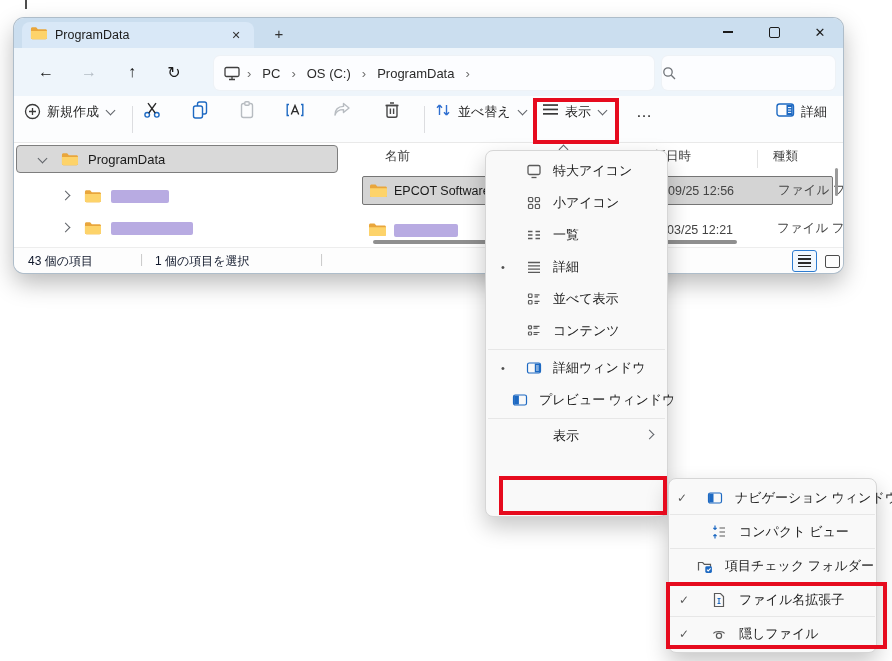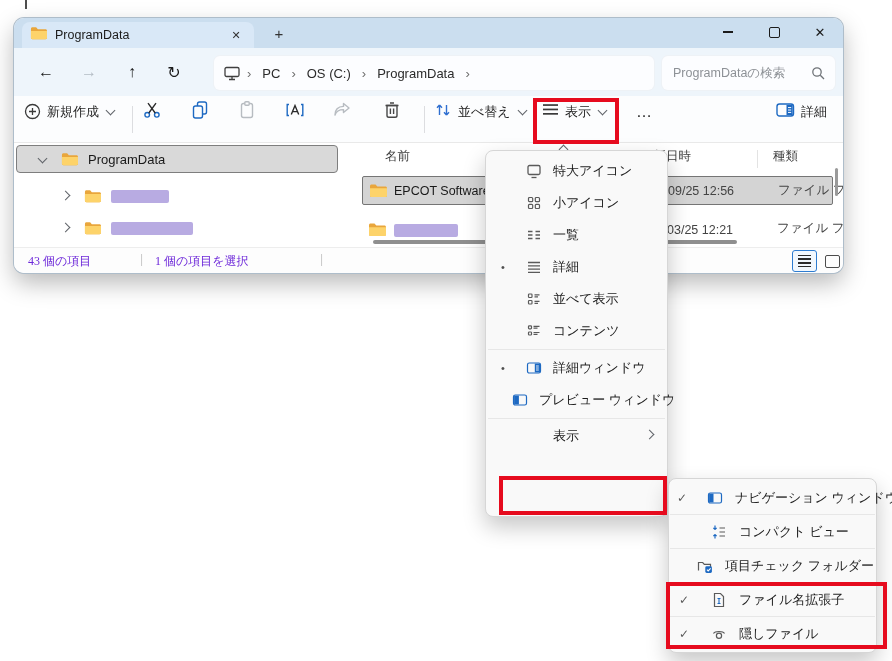--- a/index.html
+++ b/index.html
@@ -57,21 +57,21 @@
   .frow{position:absolute;left:4px;width:471px;height:29px;display:flex;align-items:center;box-sizing:border-box;border-radius:2px;}
   .frow.sel{background:#d4d4d4;border:1px solid #757575;}
   .fname{font-size:12.5px;color:#191919;margin-left:7px;white-space:nowrap;}
   .fdate{position:absolute;left:305px;font-size:12.5px;color:#444;white-space:nowrap;}
   .ftype{position:absolute;left:415px;font-size:12.5px;color:#444;white-space:nowrap;}
   .scroll-h{position:absolute;left:15px;top:97px;width:364px;height:4px;background:#8f8f8f;border-radius:2px;}
   .scroll-v{position:absolute;left:477px;top:25px;width:3px;height:28px;background:#9a9a9a;border-radius:2px;}
   .coldiv{position:absolute;left:399px;top:7px;width:1px;height:18px;background:#e3e3e3;}
   
   .statusbar{position:absolute;left:0;top:229px;width:100%;height:26px;background:#fdfdfd;border-top:1px solid #ededed;box-sizing:border-box;}
-  .status-text{position:absolute;top:5px;font-size:12px;color:#6d28d9;white-space:nowrap;font-family:Liberation Serif, serif;}
+  .status-text{position:absolute;top:5px;font-size:12px;color:#0f172a;white-space:nowrap;}
   .status-sep{position:absolute;top:4px;font-size:12px;color:#c9c9c9;}
   .vtoggle{position:absolute;top:2px;width:25px;height:22px;display:flex;align-items:center;justify-content:center;border-radius:3px;}
   .vtoggle.active{border:1px solid #2e7cd0;background:#f2f8fe;box-sizing:border-box;}
   .lines-glyph i{display:block;width:13px;height:1.6px;background:#2b2b2b;margin:2px 0;}
   .sq-glyph{width:13px;height:11px;border:1.4px solid #4c4c4c;border-radius:2px;}
   
   .menu{
     position:absolute;left:485px;top:150px;width:183px;height:367px;z-index:30;
     background:#f9f9f9;border:1px solid #d6d6d6;border-radius:8px;
     box-shadow:0 10px 22px rgba(0,0,0,.22);box-sizing:border-box;padding-top:4px;
@@ -143,21 +143,20 @@
       </span>
       <span class="crumb-sep">›</span>
       <span class="crumb">PC</span>
       <span class="crumb-sep">›</span>
       <span class="crumb">OS (C:)</span>
       <span class="crumb-sep">›</span>
       <span class="crumb">ProgramData</span>
       <span class="crumb-sep">›</span>
     </div>
     <div class="searchbox">
-      <span class="search-text">ProgramDataの検索</span>
       <span style="margin-right:10px;display:flex;">
         <svg width="14" height="14" viewBox="0 0 14 14" fill="none" stroke="#6f7378" stroke-width="1.3">
             <circle cx="6" cy="6" r="4.2"></circle>
             <path d="M9.3 9.3L13 13"></path>
           </svg>
       </span>
     </div>
   </div>
 
   <div class="toolbar">

